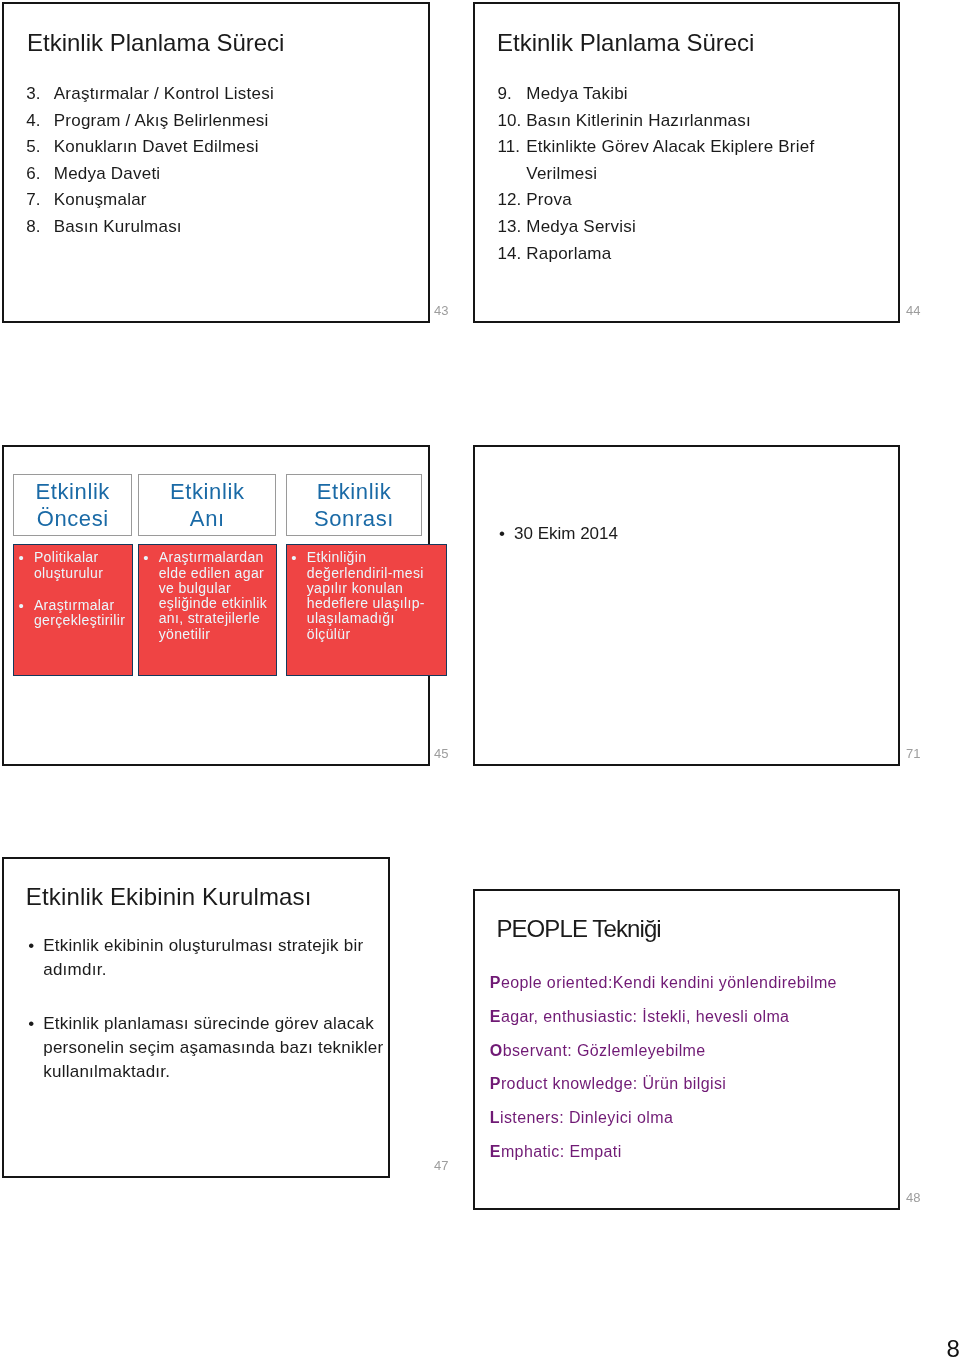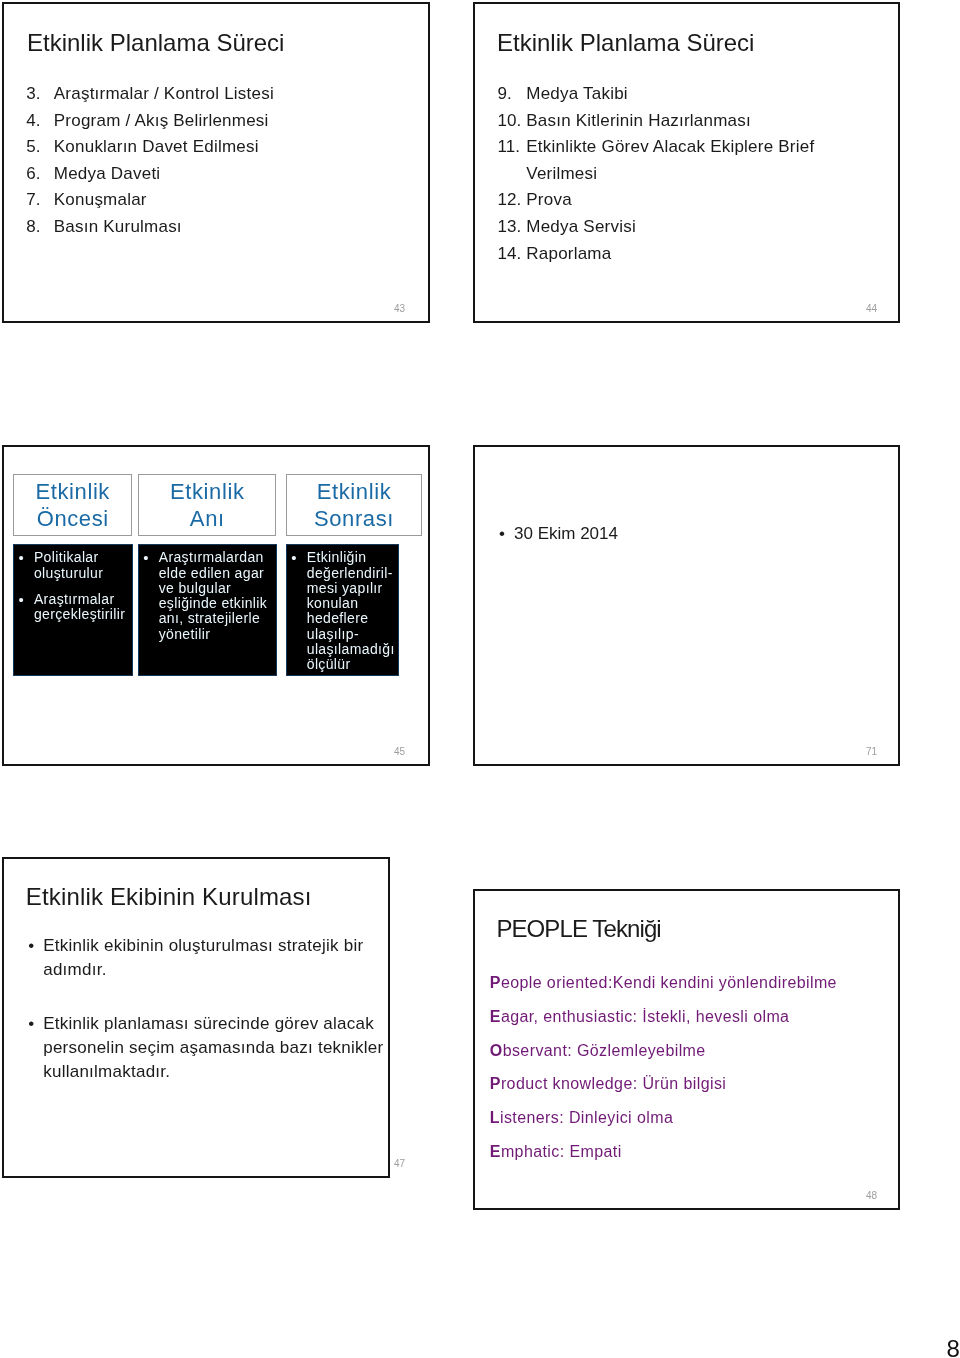--- a/index.html
+++ b/index.html
@@ -1,33 +1,33 @@
 <!DOCTYPE html>
 <html><head>
 <meta charset="utf-8">
 <title>Slide Handout</title>
 <style>
   html,body{margin:0;padding:0;}
   body{width:960px;height:1358px;background:#ffffff;font-family:"Liberation Sans",sans-serif;position:relative;overflow:hidden;}
   .page{position:absolute;left:0;top:0;width:960px;height:1358px;}
   .slide{position:absolute;border:2px solid #151515;box-sizing:border-box;background:#fff;}
-  .slide-number{position:absolute;font-size:10px;line-height:1;color:#9d9d9d;}
+  .slide-number{position:absolute;font-size:13px;line-height:1;color:#9d9d9d;margin-left:40px;}
   .slide-title{position:absolute;font-size:24px;color:#1b1b1b;white-space:nowrap;line-height:1;}
   .numlist{position:absolute;}
   .numlist .row{display:flex;align-items:baseline;height:26.6px;}
   .numlist .row.wrap2{height:53.2px;}
   .numlist .row .txt{line-height:26.6px;}
   .numlist .num{flex:0 0 auto;font-size:17px;color:#1b1b1b;}
   .numlist .txt{font-size:17px;color:#1b1b1b;letter-spacing:0.22px;}
   .tbl{position:absolute;left:0;top:0;}
   .thead{position:absolute;box-sizing:border-box;border:1px solid #9a9a9a;background:#fff;display:flex;align-items:center;justify-content:center;text-align:center;}
   .thead span{font-size:22px;letter-spacing:0.6px;color:#1A6AA6;line-height:27px;display:block;width:95px;margin:8px auto;}
-  .tcell{position:absolute;box-sizing:border-box;background:#000000;border:1px solid #14395c;}
+  .tcell{position:absolute;box-sizing:border-box;background:#ef4444;border:1px solid #14395c;}
   .bul{display:flex;position:relative;}
-  .tcell.gap .bul+.bul{margin-top:11px;}
+  .tcell.gap .bul+.bul{margin-top:17px;}
   .bul .dot{flex:0 0 15.5px;font-size:15px;line-height:15.6px;color:#eaf4fb;}
   .bul .dot:before{content:"\2022";}
   .bul .bt{font-size:14px;line-height:15.3px;color:#eaf7fd;letter-spacing:0.36px;flex:1 1 auto;}
   .blist{position:absolute;}
   .brow{display:flex;}
   .bspacer{height:30px;}
   .brow .bdot{flex:0 0 15px;font-size:17px;line-height:24px;color:#1b1b1b;}
   .brow .bdot:before{content:"\2022";}
   .brow .btx{font-size:17px;line-height:24px;color:#1b1b1b;flex:1 1 auto;}
   .blist.ls .brow .btx{letter-spacing:0.25px;}
@@ -123,21 +123,21 @@
             <span class="dot"></span>
             <span class="bt">Araştırmalar gerçekleştirilir</span>
           </div>
       </div>
       <div class="tcell" style="left:134.2px;top:97.3px;width:139.2px;height:131.5px;padding:5px 4px 0 4px;">
         <div class="bul">
             <span class="dot"></span>
             <span class="bt">Araştırmalardan elde edilen agar ve bulgular eşliğinde etkinlik anı, stratejilerle yönetilir</span>
           </div>
       </div>
-      <div class="tcell" style="left:282.25px;top:97.3px;width:113px;height:131.5px;padding:5px 4px 12px 4px;">
+      <div class="tcell" style="left:282.25px;top:97.3px;width:161px;height:131.5px;padding:5px 4px 12px 4px;">
         <div class="bul">
             <span class="dot"></span>
             <span class="bt">Etkinliğin değerlendiril-mesi yapılır konulan hedeflere ulaşılıp-ulaşılamadığı ölçülür</span>
           </div>
       </div>
     </div>
     <div class="slide-number" style="left:390px;top:300px;">45</div>
   </div>
   <div class="slide" style="left:473px;top:445px;width:427px;height:321px;">
     <div class="blist" style="left:24px;top:75px;width:380px;">

